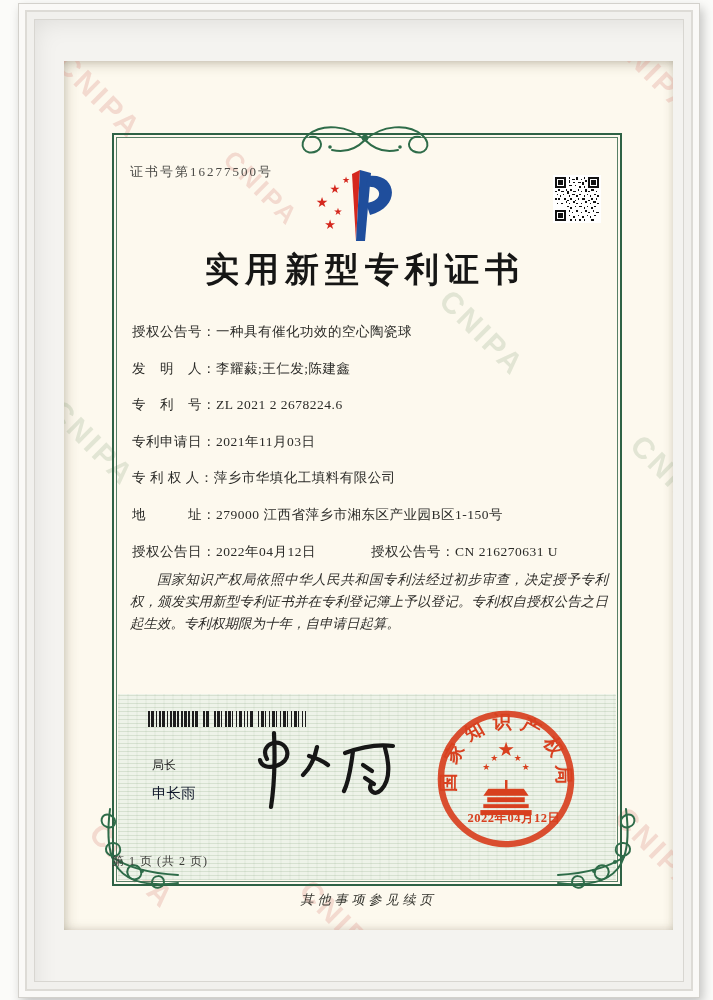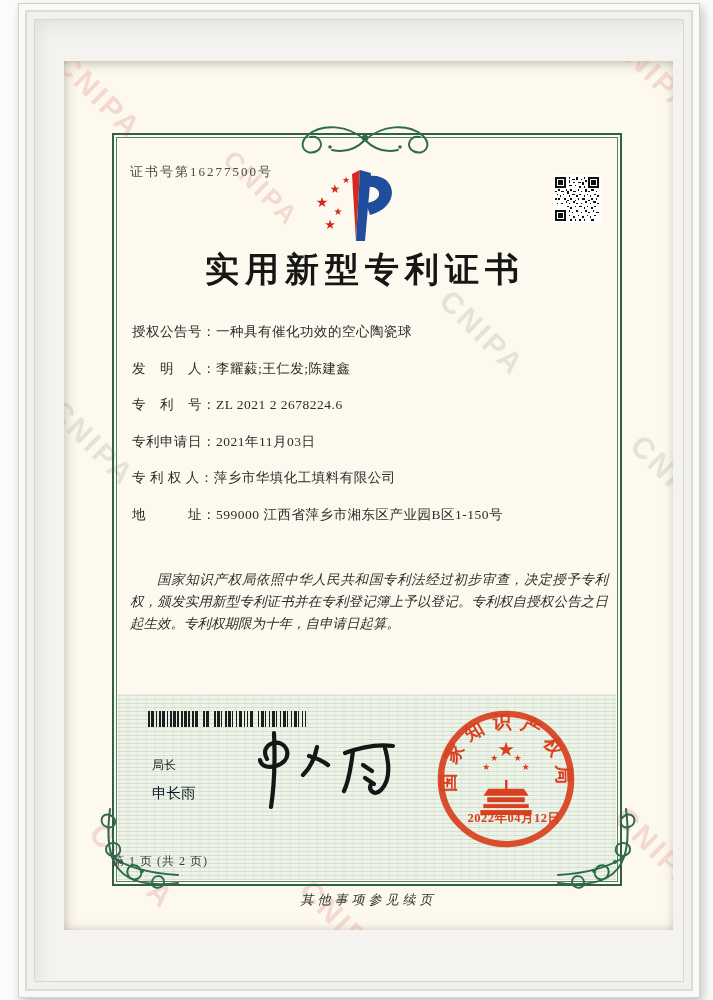--- a/index.html
+++ b/index.html
@@ -169,21 +169,27 @@
       <div class="row">
         <span class="lbl">专　利　号：</span><span class="val">ZL 2021 2 2678224.6</span>
       </div>
       <div class="row">
         <span class="lbl">专利申请日：</span><span class="val">2021年11月03日</span>
       </div>
       <div class="row">
         <span class="lbl">专 利 权 人：</span><span class="val">萍乡市华填化工填料有限公司</span>
       </div>
       <div class="row">
-        <span class="lbl">地　　　址：</span><span class="val">599000 江西省萍乡市湘东区产业园B区1-150号</span>
+        <span class="lbl">地　　　址：</span><span class="val">279000 江西省萍乡市湘东区产业园B区1-150号</span>
+      </div>
+      <div class="row grant">
+        <span class="lbl">授权公告日：</span><span class="val">2022年04月12日</span>
+        <span class="pair2">
+          <span class="lbl">授权公告号：</span><span class="val">CN 216270631 U</span>
+        </span>
       </div>
     </div>
 
     <div class="paras">
       <p>国家知识产权局依照中华人民共和国专利法经过初步审查，决定授予专利权，颁发实用新型专利证书并在专利登记簿上予以登记。专利权自授权公告之日起生效。专利权期限为十年，自申请日起算。</p>
     </div>
 
     <div class="barcode"></div>
 
     <div class="duty">局长</div>

